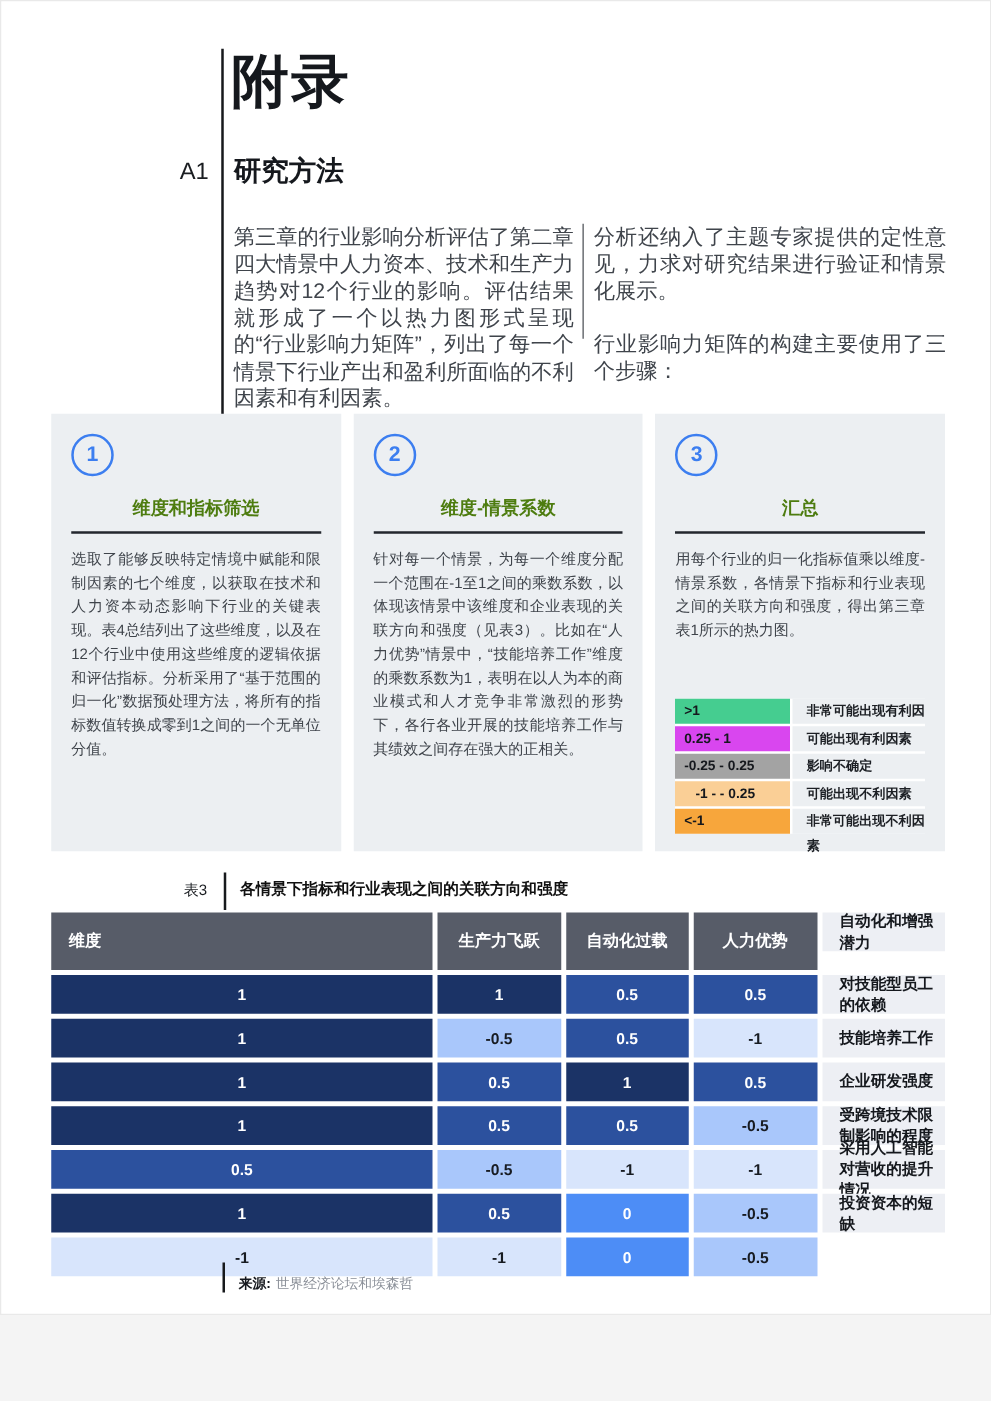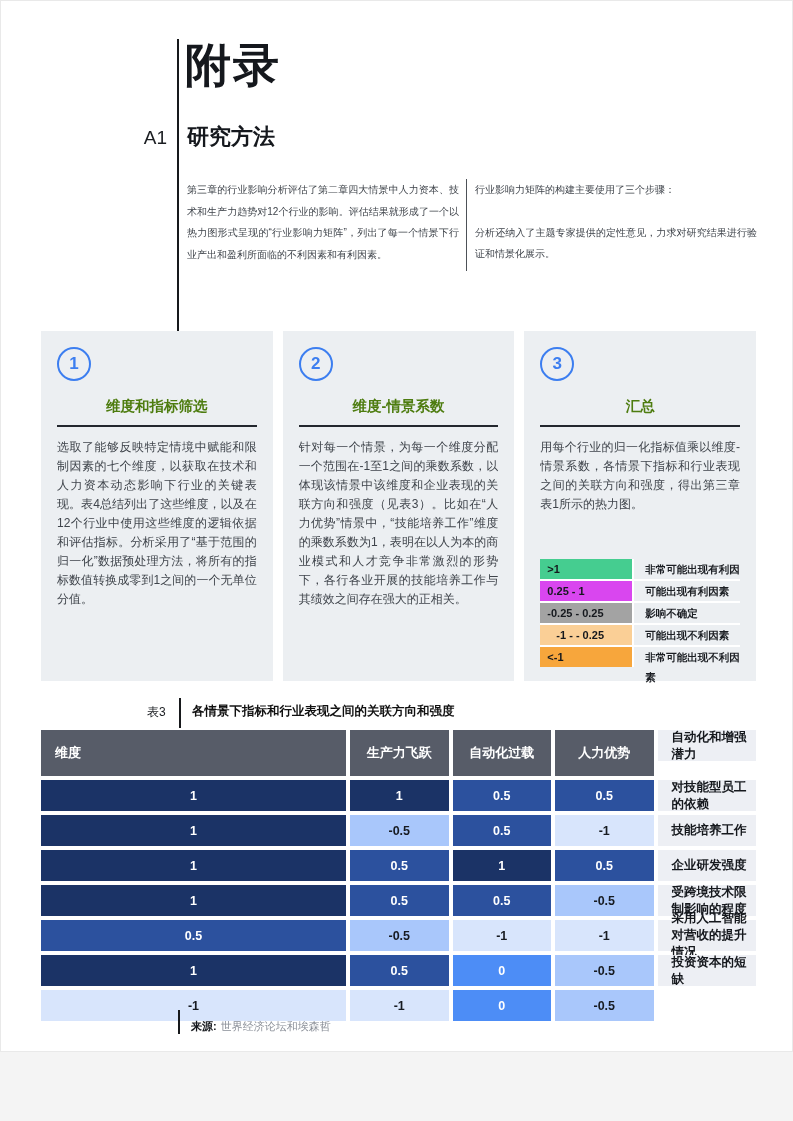--- a/index.html
+++ b/index.html
@@ -9,21 +9,21 @@
     position:relative; width:793px; height:1052px; background:#ffffff;
     margin:0 auto; overflow:hidden; border:1px solid #e9e9e9;
     color:#15181d;
   }
   
   .appendix-title { position:absolute; left:184px; top:34px; font-size:46px; font-weight:bold; letter-spacing:2px; }
   .head-rule { position:absolute; left:176px; top:38px; width:2px; height:293px; background:#17191c; }
   .section-label { position:absolute; left:128px; top:126px; width:38px; text-align:right; font-size:19px; color:#1a1d21; }
   .section-title { position:absolute; left:186px; top:121px; font-size:22px; font-weight:bold; }
   .intro-cols { position:absolute; left:186px; top:178px; width:570px; display:flex; }
-  .intro-col { font-size:10px; line-height:21.5px; color:#3f444b; text-align:justify; }
+  .intro-col { font-size:17px; line-height:21.5px; color:#3f444b; text-align:justify; }
   .intro-col.left { width:272px; }
   .intro-col.right { flex:1; margin-left:8px; }
   .col-divider { width:1px; background:#4d5157; height:92px; margin-left:7px; flex:none; }
   .intro-col.right p + p { margin-top:21px; }
   
   .steps-row { position:absolute; left:40px; top:330px; width:715px; display:flex; gap:10px; }
   .step-box { flex:1; background:#eceff2; height:350px; padding:16px 16px 14px 16px; display:flex; flex-direction:column; }
   .step-circle {
     width:34px; height:34px; border:2px solid #3c7ef0; border-radius:50%;
     color:#3c7ef0; font-size:17px; font-weight:bold;
@@ -65,22 +65,22 @@
 
   <div class="appendix-title">附录</div>
   <div class="head-rule"></div>
   <div class="section-label">A1</div>
   <div class="section-title">研究方法</div>
 
   <div class="intro-cols">
     <div class="intro-col left">第三章的行业影响分析评估了第二章四大情景中人力资本、技术和生产力趋势对12个行业的影响。评估结果就形成了一个以热力图形式呈现的“行业影响力矩阵”，列出了每一个情景下行业产出和盈利所面临的不利因素和有利因素。</div>
     <div class="col-divider"></div>
     <div class="intro-col right">
+      <p>分析还纳入了主题专家提供的定性意见，力求对研究结果进行验证和情景化展示。</p>
       <p>行业影响力矩阵的构建主要使用了三个步骤：</p>
-      <p>分析还纳入了主题专家提供的定性意见，力求对研究结果进行验证和情景化展示。</p>
     </div>
   </div>
 
   <div class="steps-row">
     <div class="step-box">
       <div class="step-circle">1</div>
       <div class="step-title">维度和指标筛选</div>
       <div class="step-body">选取了能够反映特定情境中赋能和限制因素的七个维度，以获取在技术和人力资本动态影响下行业的关键表现。表4总结列出了这些维度，以及在12个行业中使用这些维度的逻辑依据和评估指标。分析采用了“基于范围的归一化”数据预处理方法，将所有的指标数值转换成零到1之间的一个无单位分值。</div>
     </div>
     <div class="step-box">

